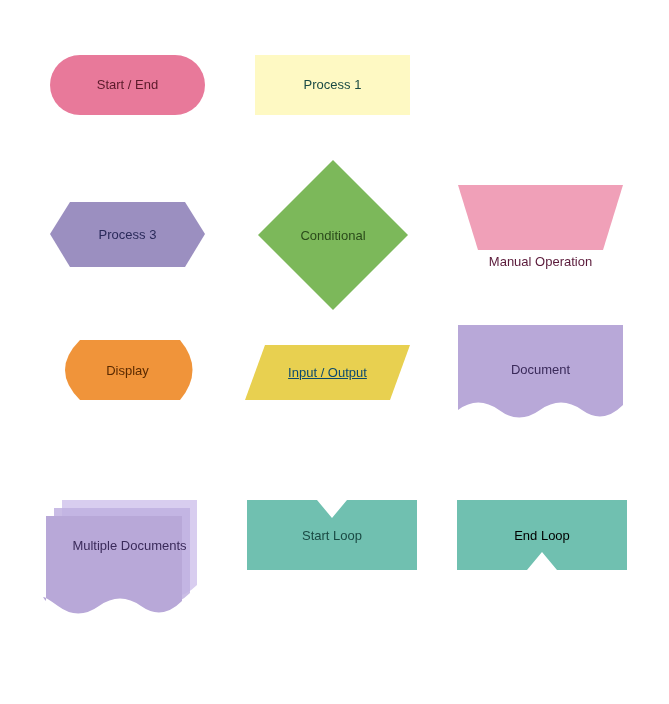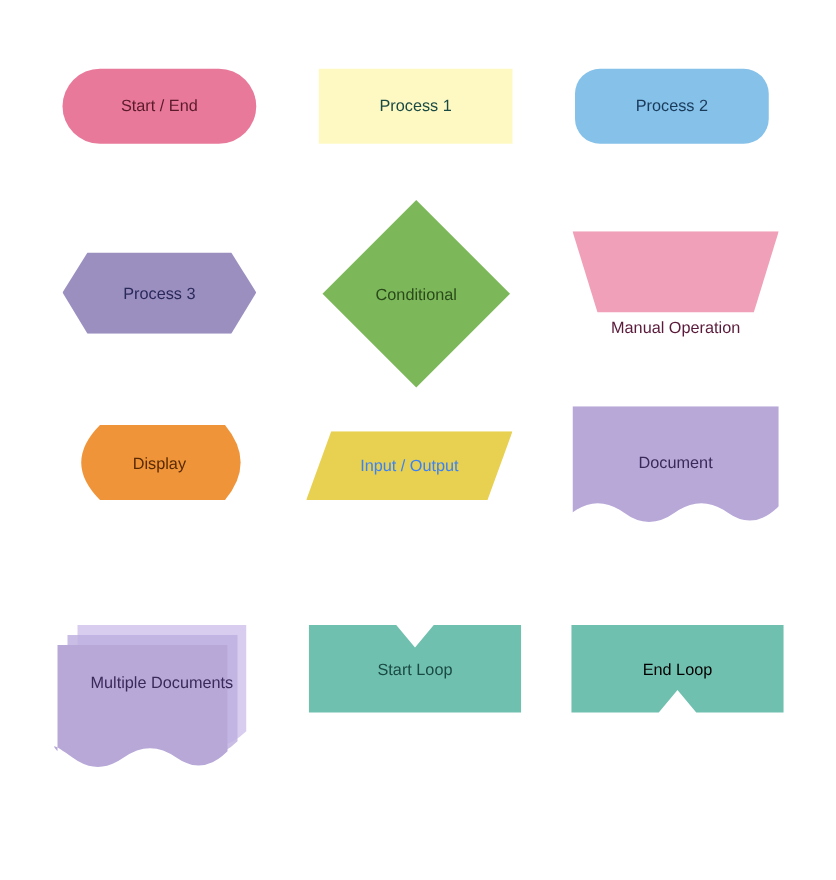--- a/index.html
+++ b/index.html
@@ -173,22 +173,23 @@
       height: 55px;
     }
     .io-label {
       position: absolute;
       top: 0; left: 0;
       width: 165px;
       height: 55px;
       display: flex;
       align-items: center;
       justify-content: center;
-      color: #3b82f6;
-      font-size: 13px;
+      color: #0c4a6e;
+      font-size: 13px;
+      text-decoration: underline;
     }
 
     
     .document-wrapper {
       position: absolute;
       left: 458px;
       top: 325px;
       width: 165px;
       height: 100px;
     }
@@ -283,23 +284,20 @@
 <div class="canvas">
 
   <div class="shape start-end">
     <span>Start / End</span>
   </div>
 
   <div class="shape process1">
     <span>Process 1</span>
   </div>
 
-  <div class="shape process2">
-    <span>Process 2</span>
-  </div>
 
   <div class="process3-wrapper">
     <svg viewBox="0 0 155 65">
       <polygon points="20,0 135,0 155,32 135,65 20,65 0,32" fill="#9b8fc0"></polygon>
     </svg>
     <div class="process3-label">Process 3</div>
   </div>
 
   <div class="conditional-wrapper">
     <svg viewBox="0 0 160 160">

